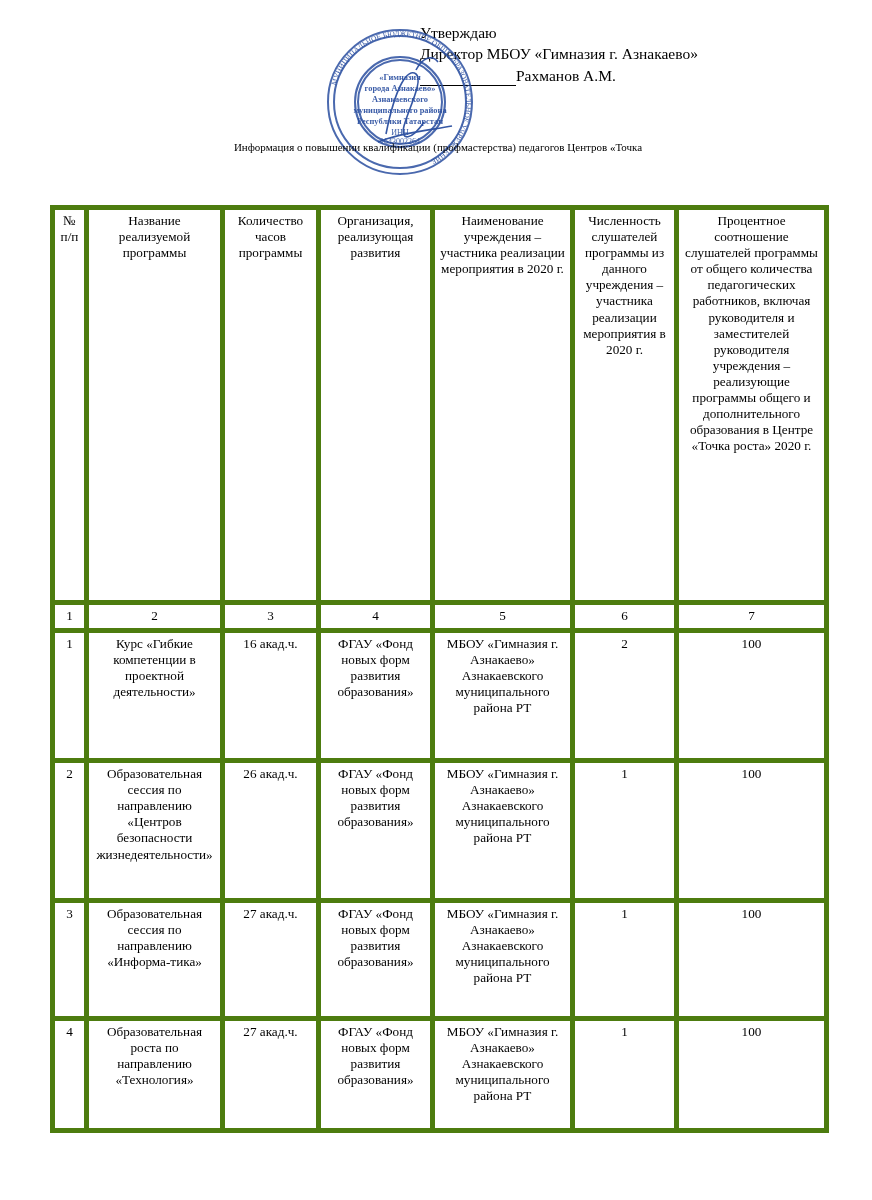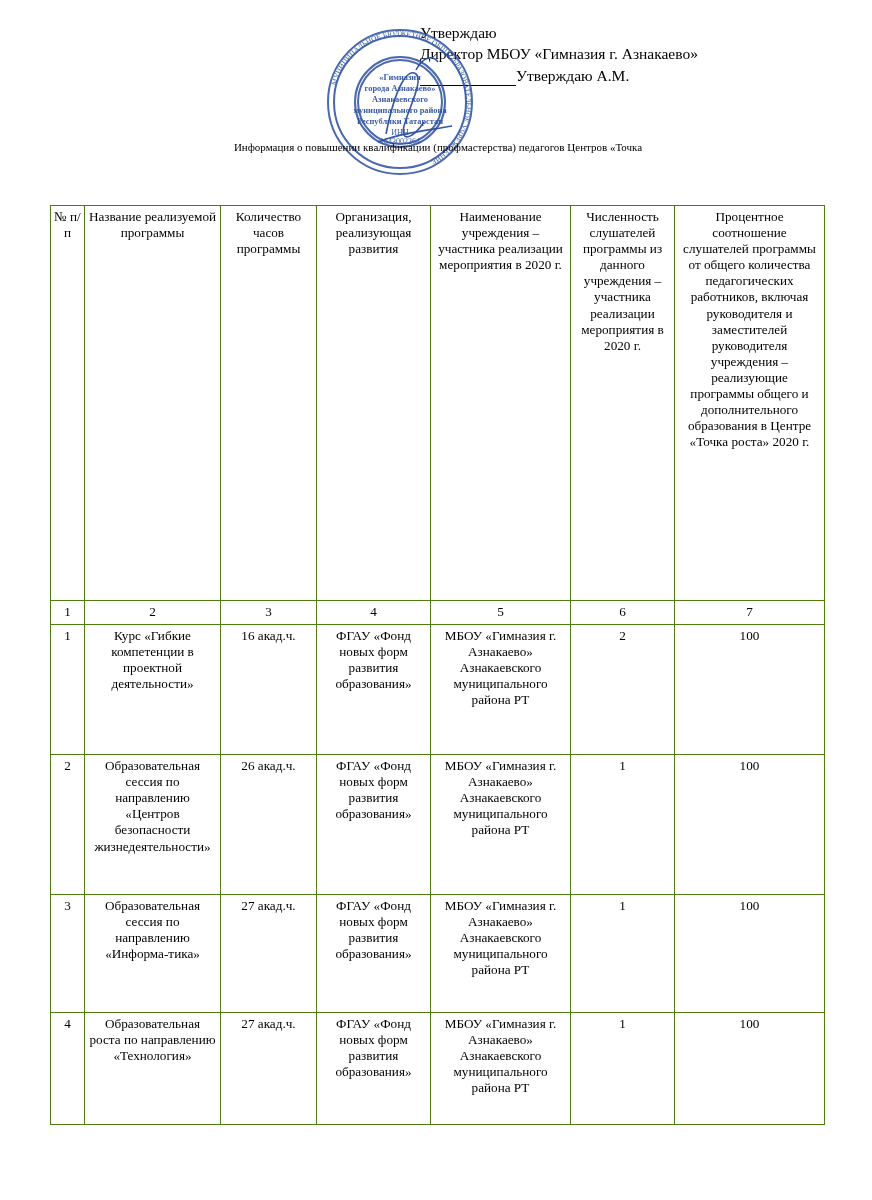--- a/index.html
+++ b/index.html
@@ -75,21 +75,21 @@
     left: 50px;
     width: 774px;
   }
   table.main {
     border-collapse: collapse;
     width: 774px;
     table-layout: fixed;
     font-size: 13.2px;
   }
   table.main td, table.main th {
-    border: 1px solid #4d7c0f;
+    border: 5px solid #4d7c0f;
     vertical-align: top;
     padding: 3px 3px 4px 3px;
     text-align: center;
     line-height: 1.22;
     font-weight: normal;
   }
   table.main thead td {
     vertical-align: top;
   }
   .col1 { width: 34px; }
@@ -105,21 +105,21 @@
   .body-cell { font-size: 13.2px; }
 </style>
 </head>
 <body>
 
 <div class="page">
 
   <div class="approval">
     <div class="line indent1">Утверждаю</div>
     <div class="line indent2">Директор МБОУ «Гимназия г. Азнакаево»</div>
-    <div class="line"><span class="sign-line"></span><span>Утверждаю А.М.</span></div>
+    <div class="line"><span class="sign-line"></span><span>Рахманов А.М.</span></div>
   </div>
 
   <div class="stamp">
     <svg width="176" height="176" viewBox="0 0 176 176" xmlns="http://www.w3.org/2000/svg">
       <defs>
         <path id="arcOuter" d="M 88,88 m -68,0 a 68,68 0 1,1 136,0 a 68,68 0 1,1 -136,0"></path>
         <path id="arcOuter2" d="M 22,88 a 66,66 0 1,1 132,0 a 66,66 0 1,1 -132,0"></path>
       </defs>
       <g fill="none" stroke="#2b4fa0" stroke-width="2" opacity="0.85">
         <circle cx="88" cy="88" r="72"></circle>

